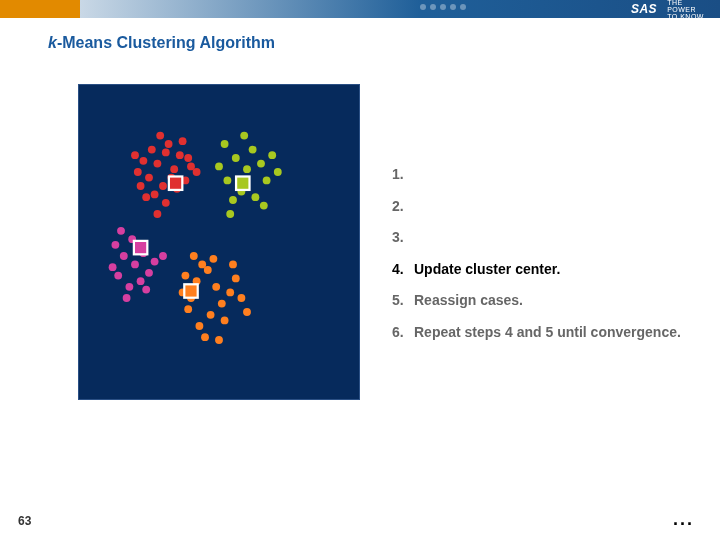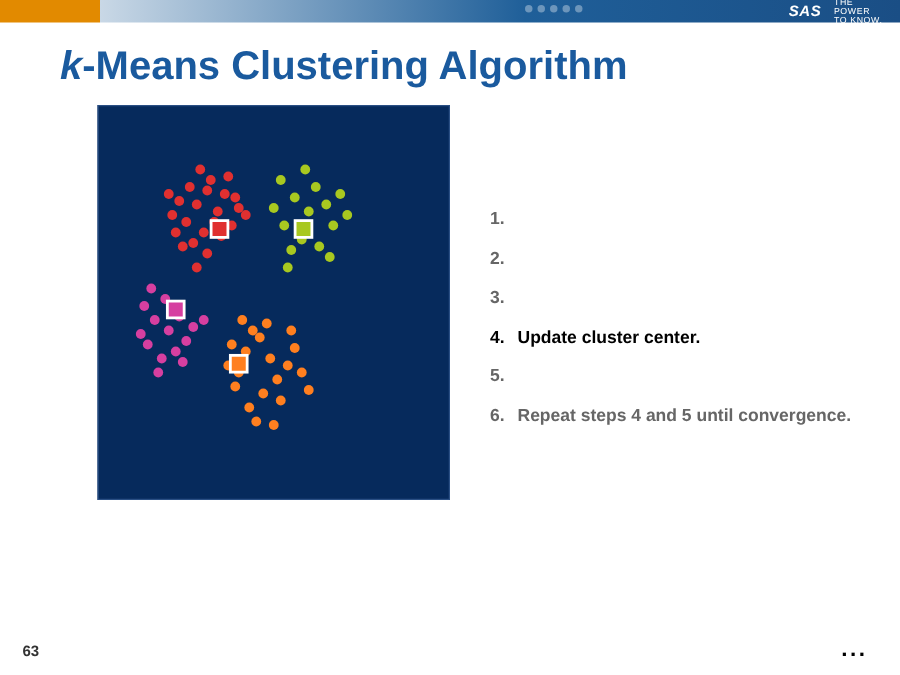--- a/index.html
+++ b/index.html
@@ -48,21 +48,21 @@
   }
   .brand .tag {
     font-size: 7px;
     line-height: 1;
     text-align: left;
   }
   .title {
     position: absolute;
     left: 48px;
     top: 34px;
-    font-size: 32px;
+    font-size: 16px;
     font-weight: bold;
     color: #1a5a9e;
   }
   .title .k { font-style: italic; }
   .plot {
     position: absolute;
     left: 78px;
     top: 84px;
     width: 282px;
     height: 316px;
@@ -230,20 +230,21 @@
       </li>
       <li>
         <span class="num">3.</span>
       </li>
       <li class="active">
         <span class="num">4.</span>
         <span class="txt">Update cluster center.</span>
       </li>
       <li>
         <span class="num">5.</span>
+        <span class="txt">Reassign cases.</span>
       </li>
       <li>
         <span class="num">6.</span>
         <span class="txt">Repeat steps 4 and 5 until convergence.</span>
       </li>
     </ol>
 </div>
 
 <div class="pagenum">63</div>
 <div class="ellipsis">...</div>

